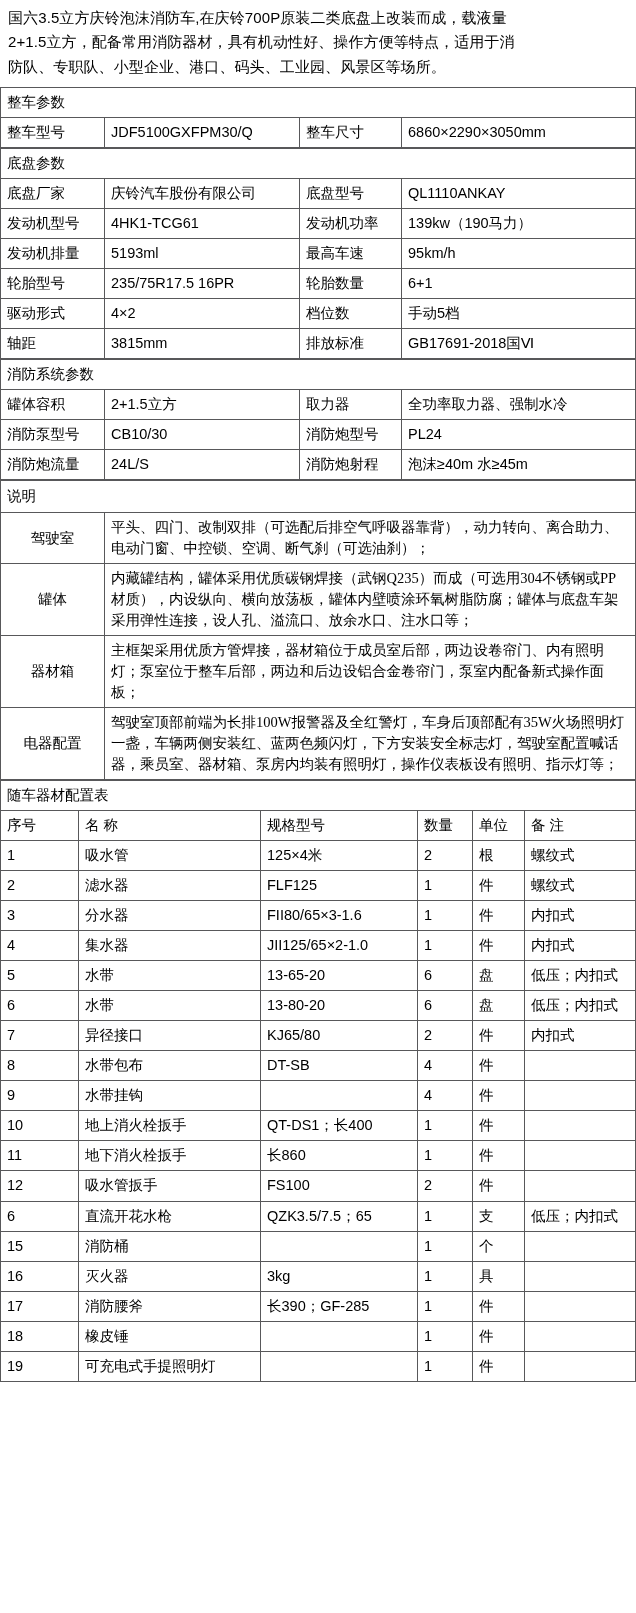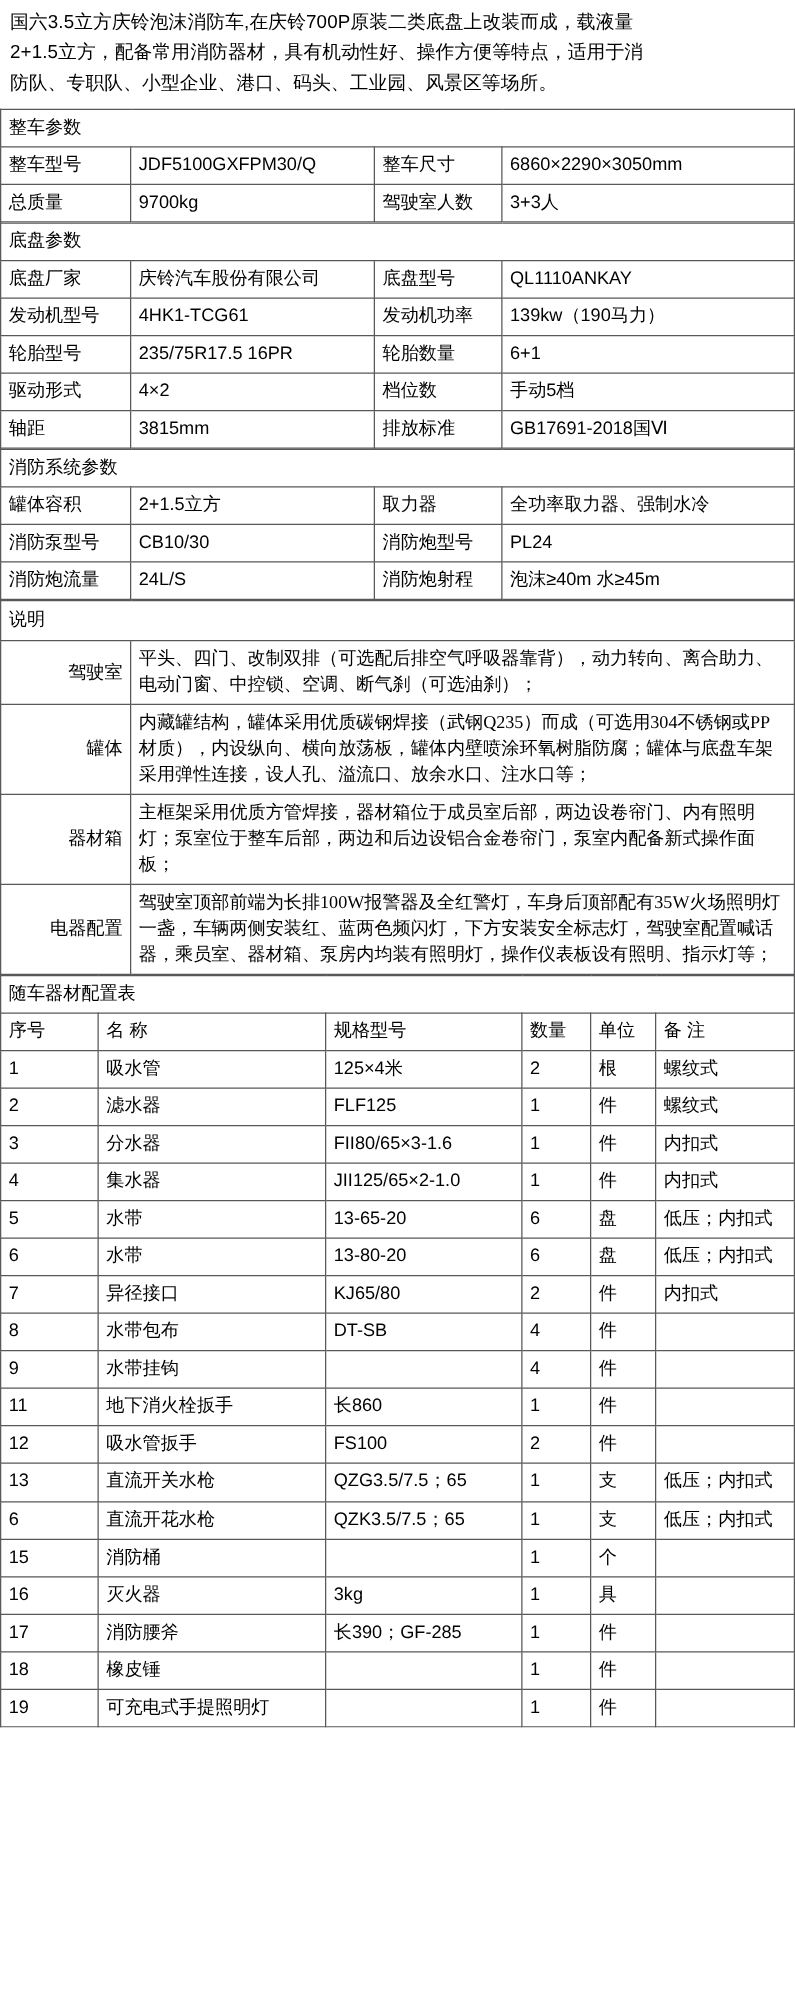--- a/index.html
+++ b/index.html
@@ -46,21 +46,21 @@
     font-size: 15px;
   }
   td.label { }
   .para td {
     vertical-align: middle;
     line-height: 1.62;
     padding: 6px 6px;
     font-family: Liberation Serif, serif;
   }
   .para td.k {
-    text-align: right;
+    text-align: center;
     vertical-align: middle;
   }
   .itemhead td {
     font-weight: normal;
     margin-top: 12px;
   }
   .tbl-items td { padding: 4px 6px; }
 </style>
 </head>
 <body>
@@ -79,26 +79,20 @@
     <tbody>
       <tr>
         <td class="section" colspan="4">整车参数</td>
       </tr>
       <tr>
         <td class="label">整车型号</td>
         <td>JDF5100GXFPM30/Q</td>
         <td class="label">整车尺寸</td>
         <td>6860×2290×3050mm</td>
       </tr>
-      <tr>
-        <td class="label">总质量</td>
-        <td>9700kg</td>
-        <td class="label">驾驶室人数</td>
-        <td>3+3人</td>
-      </tr>
     </tbody>
   </table>
 
   <table class="grid">
     <colgroup>
         <col style="width:104px">
         <col style="width:195px">
         <col style="width:102px">
         <col>
       </colgroup>
@@ -110,20 +104,26 @@
         <td class="label">底盘厂家</td>
         <td>庆铃汽车股份有限公司</td>
         <td class="label">底盘型号</td>
         <td>QL1110ANKAY</td>
       </tr>
       <tr>
         <td class="label">发动机型号</td>
         <td>4HK1-TCG61</td>
         <td class="label">发动机功率</td>
         <td>139kw（190马力）</td>
+      </tr>
+      <tr>
+        <td class="label">发动机排量</td>
+        <td>5193ml</td>
+        <td class="label">最高车速</td>
+        <td>95km/h</td>
       </tr>
       <tr>
         <td class="label">轮胎型号</td>
         <td>235/75R17.5 16PR</td>
         <td class="label">轮胎数量</td>
         <td>6+1</td>
       </tr>
       <tr>
         <td class="label">驱动形式</td>
         <td>4×2</td>
@@ -287,44 +287,44 @@
       </tr>
       <tr>
         <td>9</td>
         <td>水带挂钩</td>
         <td></td>
         <td>4</td>
         <td>件</td>
         <td></td>
       </tr>
       <tr>
+        <td>10</td>
+        <td>地上消火栓扳手</td>
+        <td>QT-DS1；长400</td>
+        <td>1</td>
+        <td>件</td>
+        <td></td>
+      </tr>
+      <tr>
         <td>11</td>
         <td>地下消火栓扳手</td>
         <td>长860</td>
         <td>1</td>
         <td>件</td>
         <td></td>
       </tr>
       <tr>
         <td>12</td>
         <td>吸水管扳手</td>
         <td>FS100</td>
         <td>2</td>
         <td>件</td>
         <td></td>
       </tr>
       <tr>
-        <td>13</td>
-        <td>直流开关水枪</td>
-        <td>QZG3.5/7.5；65</td>
-        <td>1</td>
-        <td>支</td>
-        <td>低压；内扣式</td>
-      </tr>
-      <tr>
         <td>6</td>
         <td>直流开花水枪</td>
         <td>QZK3.5/7.5；65</td>
         <td>1</td>
         <td>支</td>
         <td>低压；内扣式</td>
       </tr>
       <tr>
         <td>15</td>
         <td>消防桶</td>

